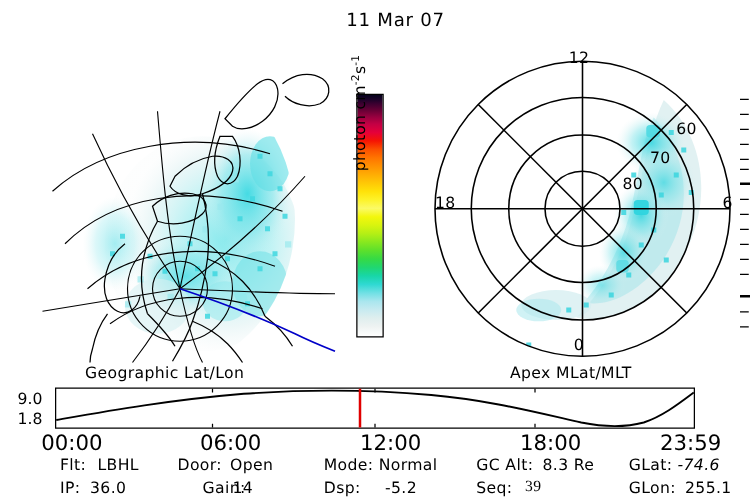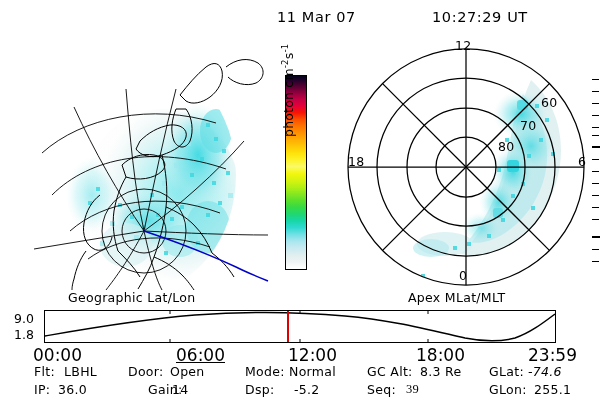--- a/index.html
+++ b/index.html
@@ -65,31 +65,30 @@
      font-size:12.5px;white-space:nowrap;letter-spacing:.2px;}
   .sup{font-size:8.5px;vertical-align:super;}
 
   
   #strip-box{position:absolute;left:44px;top:310px;width:512px;height:33px;
              border:1.3px solid #000;box-sizing:border-box;}
   .strip-ytick{position:absolute;font-size:12.5px;}
   .strip-xtick{position:absolute;font-size:17px;top:345px;}
 
   
-  #status{position:absolute;left:2px;top:364px;width:543px;height:36px;padding-left:12px;}
+  #status{position:absolute;left:16px;top:364px;width:543px;height:36px;padding-left:12px;}
   #status .cell{position:absolute;font-size:12.5px;white-space:nowrap;letter-spacing:.3px;}
 </style>
 </head>
 <body>
 
 <div class="root">
 
   <div class="header">
     <span id="h-date">11 Mar 07</span>
-    <span id="h-time">10:27:29 UT</span>
   </div>
 
   <div class="panel" style="left:30px;top:45px;width:240px;height:245px;">
     <svg width="240" height="245" viewBox="0 0 240 245">
       <defs>
         <clipPath id="globeClip">
           <ellipse cx="108" cy="130" rx="98" ry="118"></ellipse>
         </clipPath>
         <radialGradient id="auroraSoft" cx="62%" cy="48%" r="52%">
           <stop offset="0%" stop-color="#7fe8ec" stop-opacity="0.95"></stop>
@@ -304,21 +303,21 @@
           <line x1="255" y1="0" x2="255" y2="3"></line>
             <line x1="255" y1="31" x2="255" y2="28"></line>
           <line x1="383" y1="0" x2="383" y2="3"></line>
             <line x1="383" y1="31" x2="383" y2="28"></line>
         </g>
       </svg>
       <div style="position:absolute;left:242px;top:0;width:1.8px;height:100%;background:#e00000;"></div>
     </div>
 
     <span class="strip-xtick" style="left:33px;">00:00</span>
-    <span class="strip-xtick" style="left:176px;text-decoration:underline;">06:00</span>
+    <span class="strip-xtick" style="left:160px;">06:00</span>
     <span class="strip-xtick" style="left:288px;">12:00</span>
     <span class="strip-xtick" style="left:416px;">18:00</span>
     <span class="strip-xtick" style="left:528px;">23:59</span>
   </div>
 
   <div id="status">
 
     <span class="cell" style="left:32px;top:0;">Flt:</span>
     <span class="cell" style="left:62px;top:0;">LBHL</span>
     <span class="cell" style="left:126px;top:0;">Door:</span>

